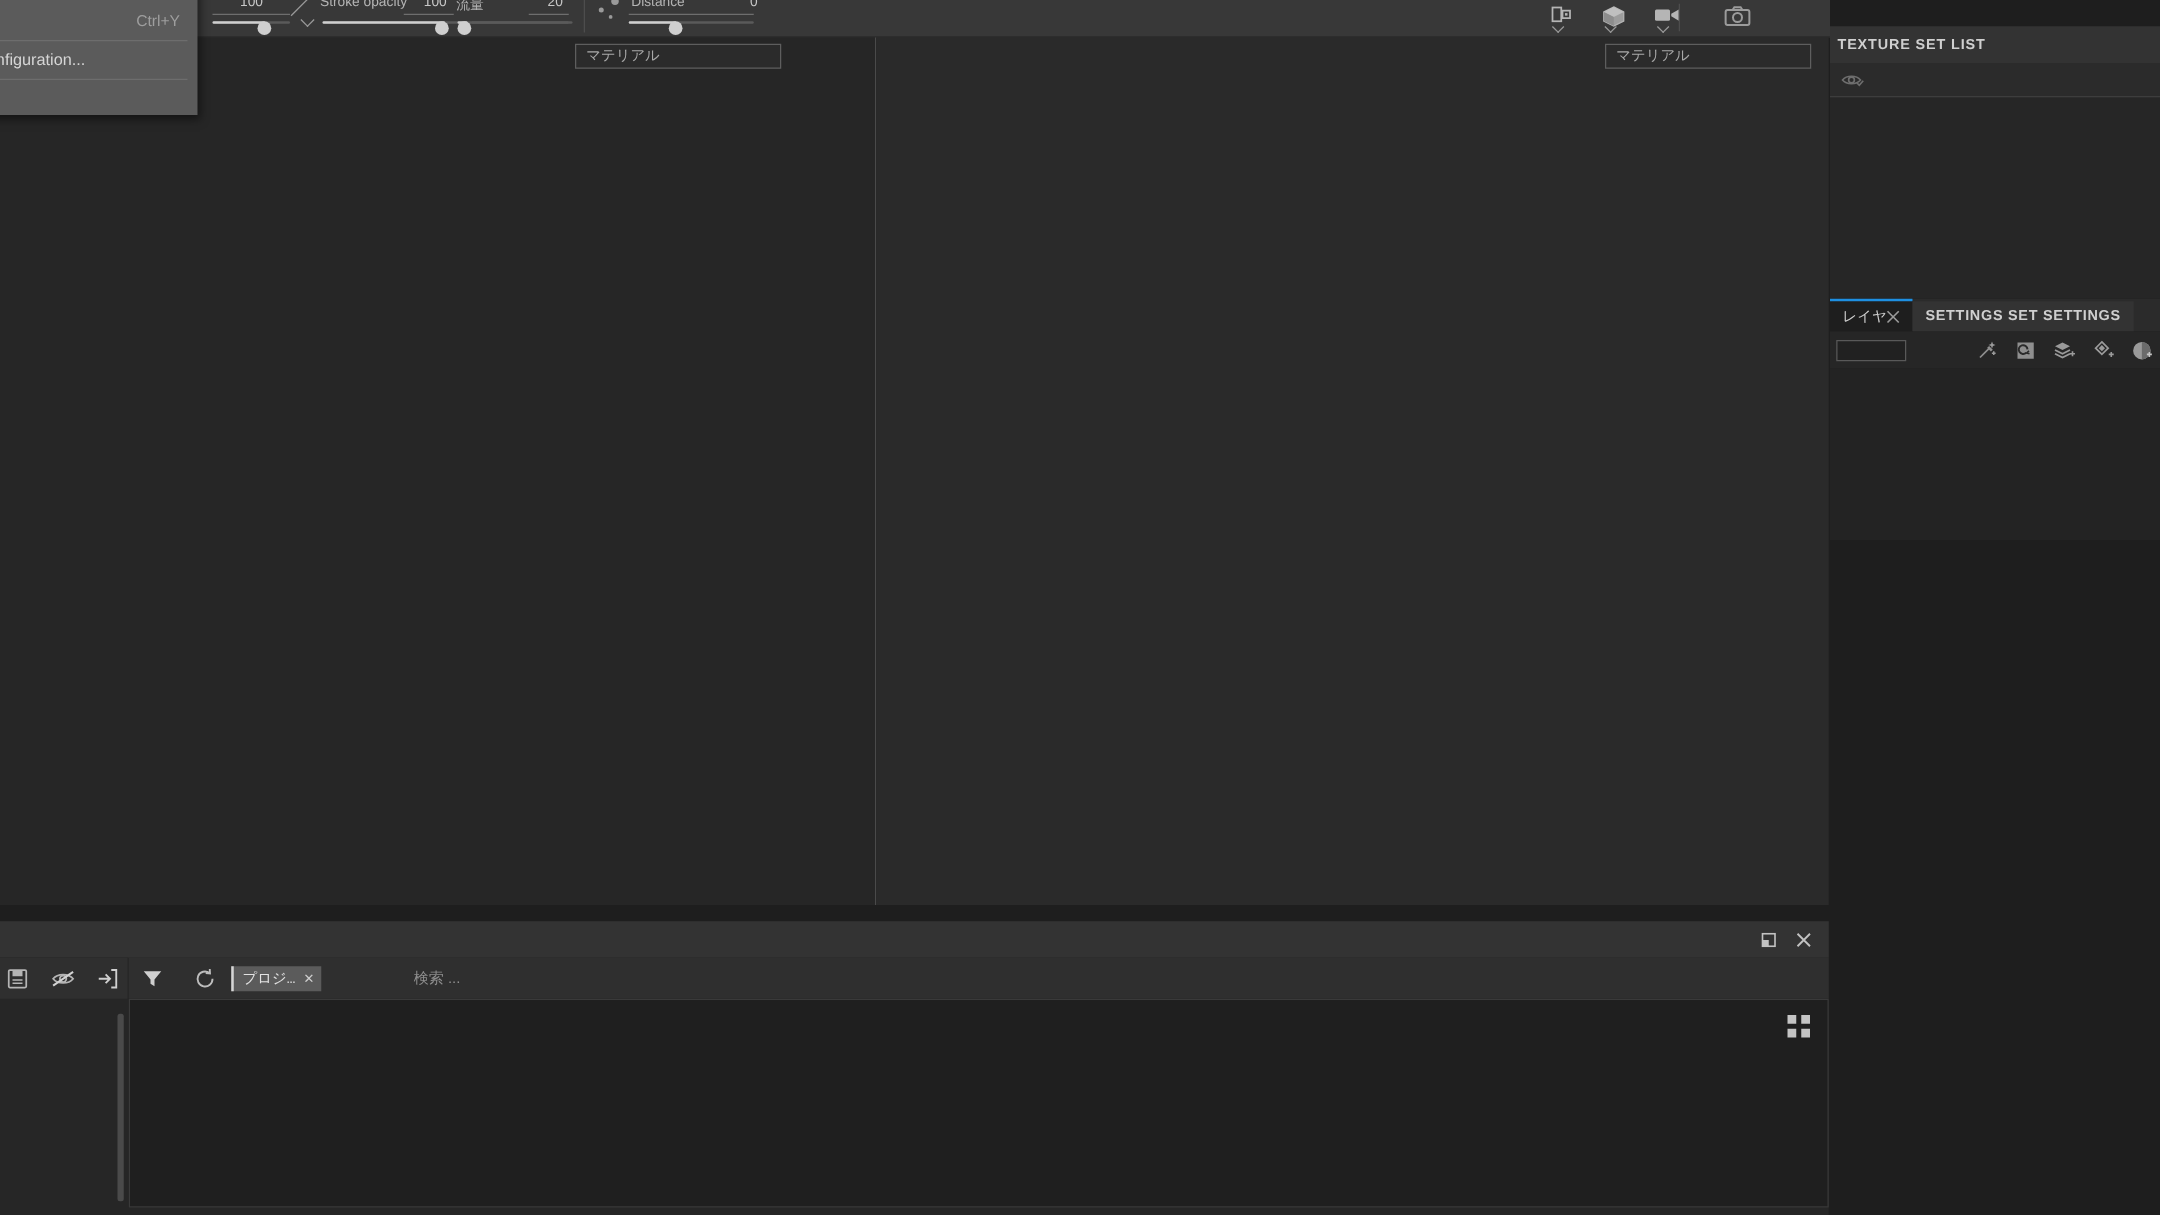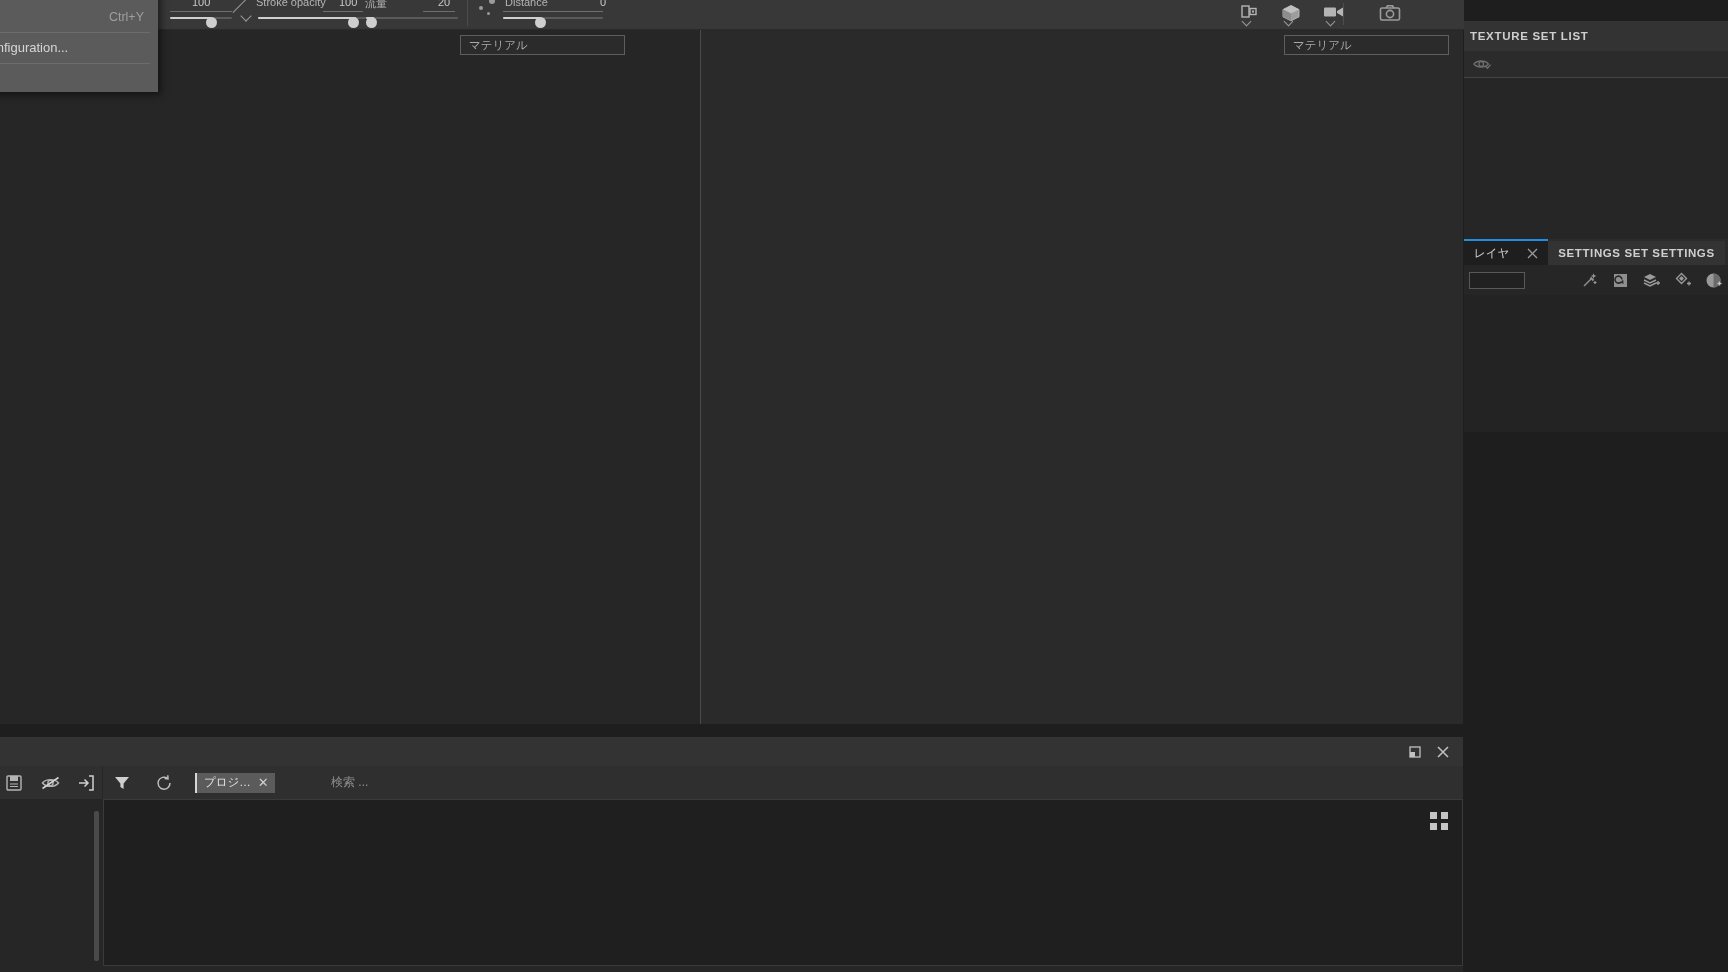--- a/index.html
+++ b/index.html
@@ -67,40 +67,40 @@
   .tree-row.cat { color:#c9c9c9; }
   .tree-gap { height:10px; }
   .shelf-scroll { position:absolute; left:94px; top:45px; width:5px; height:150px;
     background:#4a4a4a; border-radius:2px; }
 
   .shelf-main { position:absolute; left:103px; top:0; right:0; bottom:0; }
   .shelf-filters { position:absolute; left:0; top:0; right:0; height:33px; background:#2f2f2f;
     display:flex; align-items:center; }
   .filt-icon { width:22px; height:22px; margin-left:8px; position:relative; cursor:pointer; }
   .chip { height:20px; background:#5b5b5b; display:flex; align-items:center; gap:7px;
-    padding:0 6px 0 7px; margin-left:20px; font-size:11.5px; color:#e2e2e2; cursor:pointer;
-    border-left:2px solid #d6d6d6; }
+    padding:0 6px 0 7px; margin-left:10px; font-size:11.5px; color:#e2e2e2; cursor:pointer;
+    border-left:2px solid #d6d6d6;font-family:Liberation Mono, monospace; }
   .chip .x { font-size:13px; color:#cfcfcf; line-height:1; }
   .shelf-search { position:absolute; left:228px; top:0; right:10px; height:33px;
     font-size:12px; color:#8e8e8e; line-height:33px; }
   .shelf-grid { position:absolute; left:0; top:33px; right:0; bottom:6px;
     background:#1f1f1f; border:1px solid #3a3a3a; }
   .grid-toggle { position:absolute; right:14px; top:12px; width:18px; height:18px; cursor:pointer; }
   .grid-toggle i { position:absolute; width:7px; height:7px; background:#c4c4c4; display:block; }
 
   
   .dock { position:absolute; left:1464px; top:0; width:264px; height:972px; background:#1e1e1e; }
   .dock-head { height:30px; background:#333333; display:flex; align-items:center; padding-left:6px;
     font-size:11.5px; letter-spacing:.7px; font-weight:bold; color:#cfcfcf;margin-top:21px; }
   .tsl-bar { height:27px; background:#2b2b2b; border-bottom:1px solid #444; display:flex;
     align-items:center; padding-left:8px; }
   .tsl-body { height:161px; background:#262626; }
 
   .tabs { position:relative; height:26px; background:#2b2b2b; display:flex; align-items:flex-end; }
-  .tab { position:relative; height:24px; display:flex; align-items:center; gap:18px;
+  .tab { position:relative; height:24px; display:flex; align-items:center; gap:0;
     padding:0 10px; font-size:11.5px; color:#cfcfcf; cursor:pointer; background:#2b2b2b; }
   .tab.active { background:#1e1e1e; border-top:2px solid #1e8fe1; height:26px; }
   .tab.alt { background:#333333; font-weight:bold; letter-spacing:.6px; }
   .tab .x { color:#9b9b9b; font-size:13px; line-height:1; }
 
   .layer-tools { height:30px; background:#262626; display:flex; align-items:center; }
   .layer-name-box { width:56px; height:17px; border:1px solid #595959; background:#212121;
     margin-left:5px; }
   .lt-icons { margin-left:auto; display:flex; align-items:center; gap:14px; padding-right:6px; }
   .lt { width:17px; height:17px; cursor:pointer; position:relative; }

